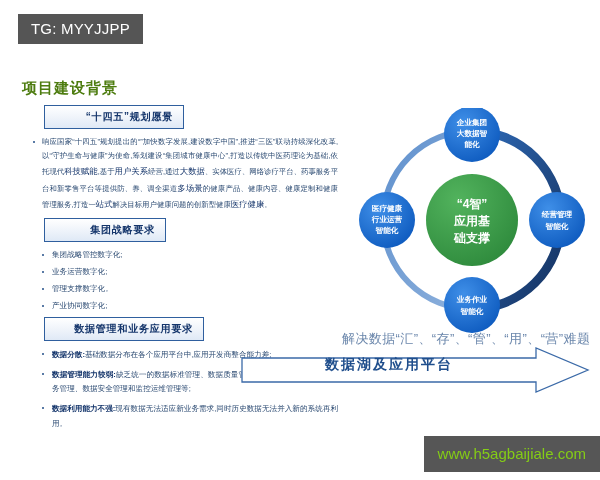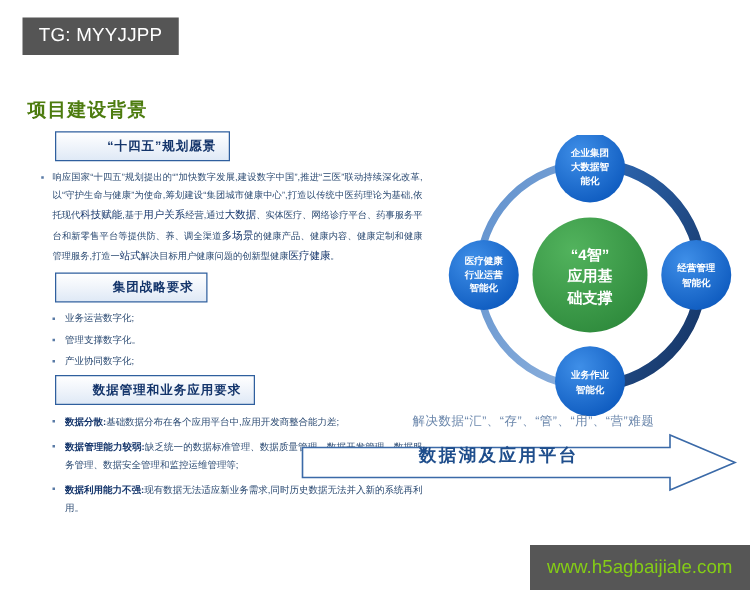--- a/index.html
+++ b/index.html
@@ -85,26 +85,26 @@
     font-family:"Liberation Sans","DejaVu Sans",sans-serif;
     fill:#ffffff;font-size:7.6px;font-weight:bold;
   }
   .core-txt{
     font-family:"Liberation Sans","DejaVu Sans",sans-serif;
     fill:#ffffff;font-size:12px;font-weight:bold;
   }
   
   .arrow-wrap{position:absolute;left:240px;top:330px;width:352px;height:60px;}
   .arrow-cap{
-    position:absolute;left:90px;top:0px;
-    font-size:10px;color:#6a86ab;white-space:nowrap;
+    position:absolute;left:102px;top:0px;
+    font-size:13px;color:#6a86ab;white-space:nowrap;
     letter-spacing:.4px;
   }
   .arrow-label{
-    position:absolute;left:14px;top:26px;width:290px;
+    position:absolute;left:4px;top:26px;width:290px;
     text-align:center;
     font-size:14px;font-weight:bold;color:#1f4e8c;
     letter-spacing:2px;
     font-family:"Liberation Serif","DejaVu Serif",serif;
   }
 </style>
 </head>
 <body>
 
 <div class="tg-tag">TG: MYYJJPP</div>
@@ -114,20 +114,21 @@
 <div class="left-col">
 
   <div class="sec">
     <div class="sec-head w1">“十四五”规划愿景</div>
     <div class="para">响应国家“十四五”规划提出的“”加快数字发展,建设数字中国”,推进“三医”联动持续深化改革,以“守护生命与健康”为使命,筹划建设“集团城市健康中心”,打造以传统中医药理论为基础,依托现代<b>科技赋能</b>,基于<b>用户关系</b>经营,通过<b>大数据</b>、实体医疗、网络诊疗平台、药事服务平台和新零售平台等提供防、养、调全渠道<b>多场景</b>的健康产品、健康内容、健康定制和健康管理服务,打造一<b>站式</b>解决目标用户健康问题的创新型健康<b>医疗健康</b>。</div>
   </div>
 
   <div class="sec" style="margin-top:6px;">
     <div class="sec-head w2">集团战略要求</div>
     <ul class="blist">
+      <li>集团战略管控数字化;</li>
       <li>业务运营数字化;</li>
       <li>管理支撑数字化。</li>
       <li>产业协同数字化;</li>
     </ul>
   </div>
 
   <div class="sec" style="margin-top:4px;">
     <div class="sec-head w3">数据管理和业务应用要求</div>
     <ul class="blist tight">
       <li><b>数据分散:</b>基础数据分布在各个应用平台中,应用开发商整合能力差;</li>

